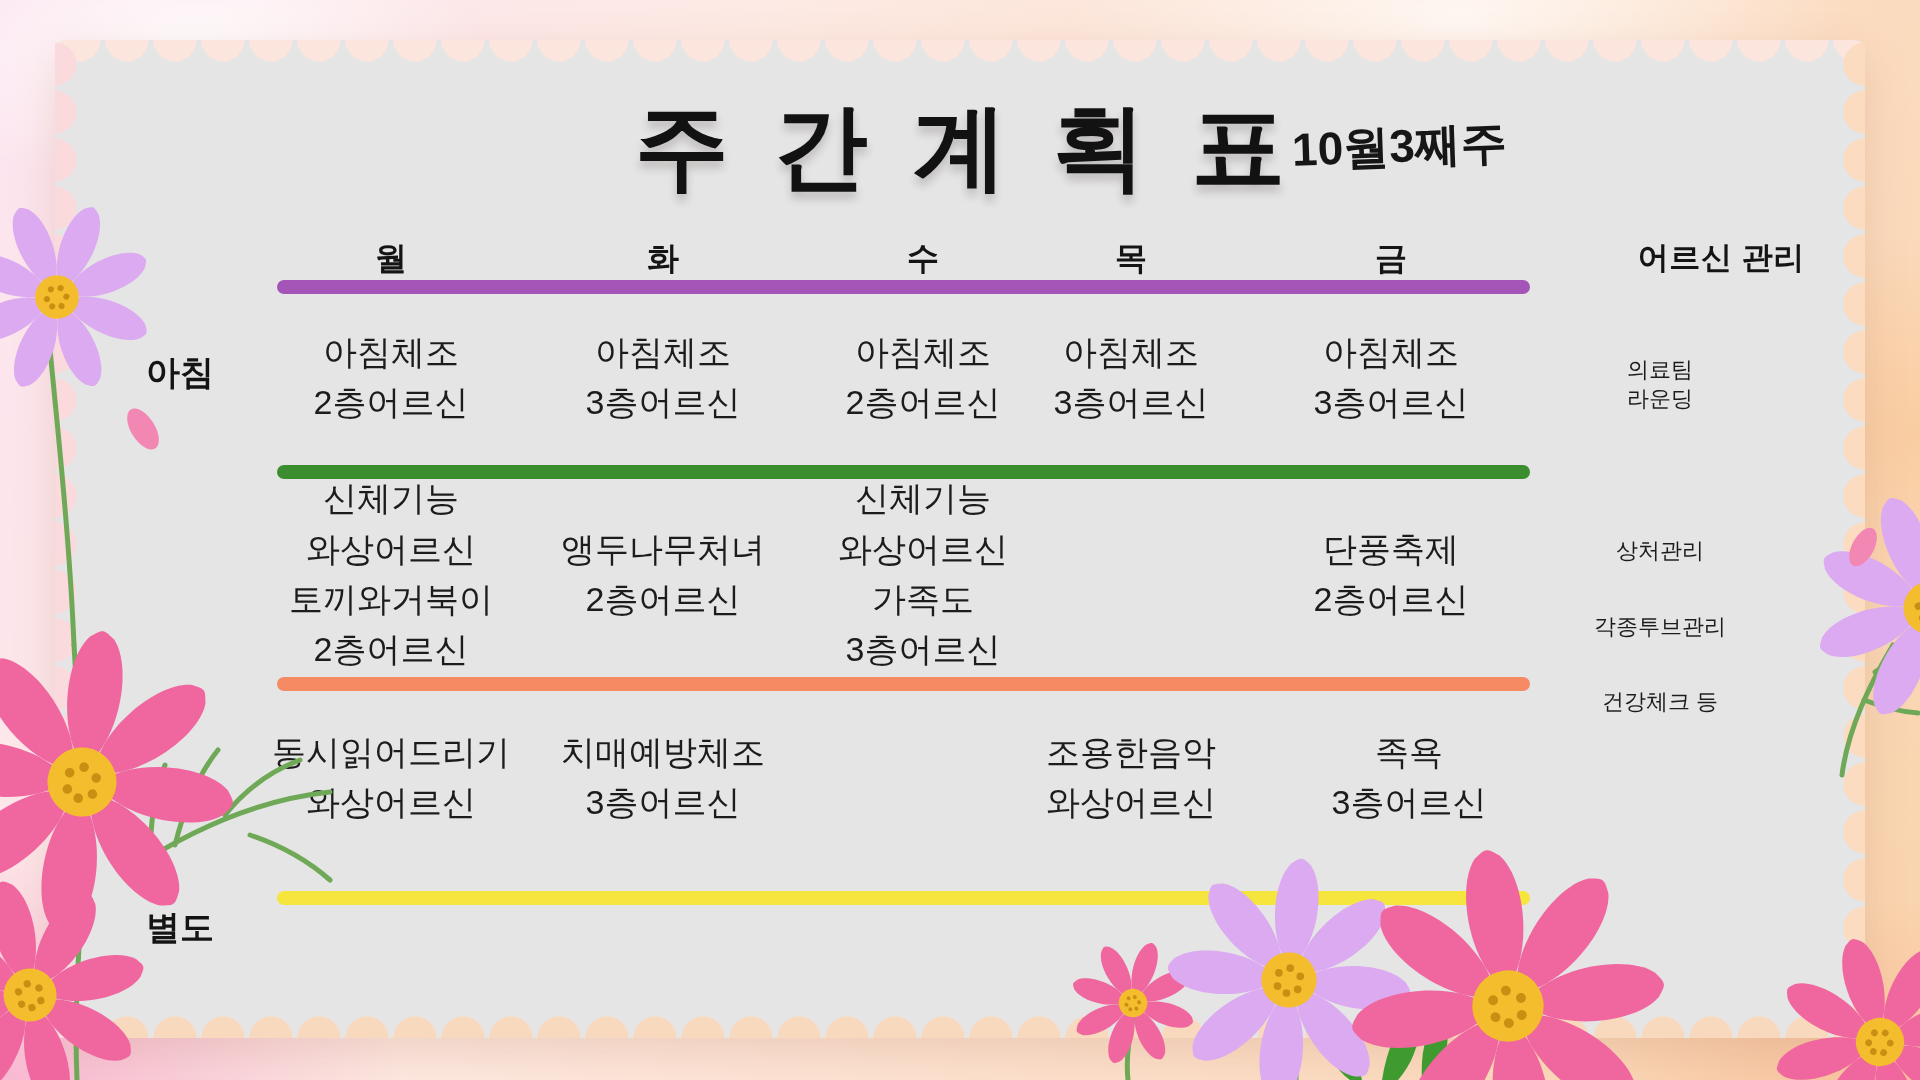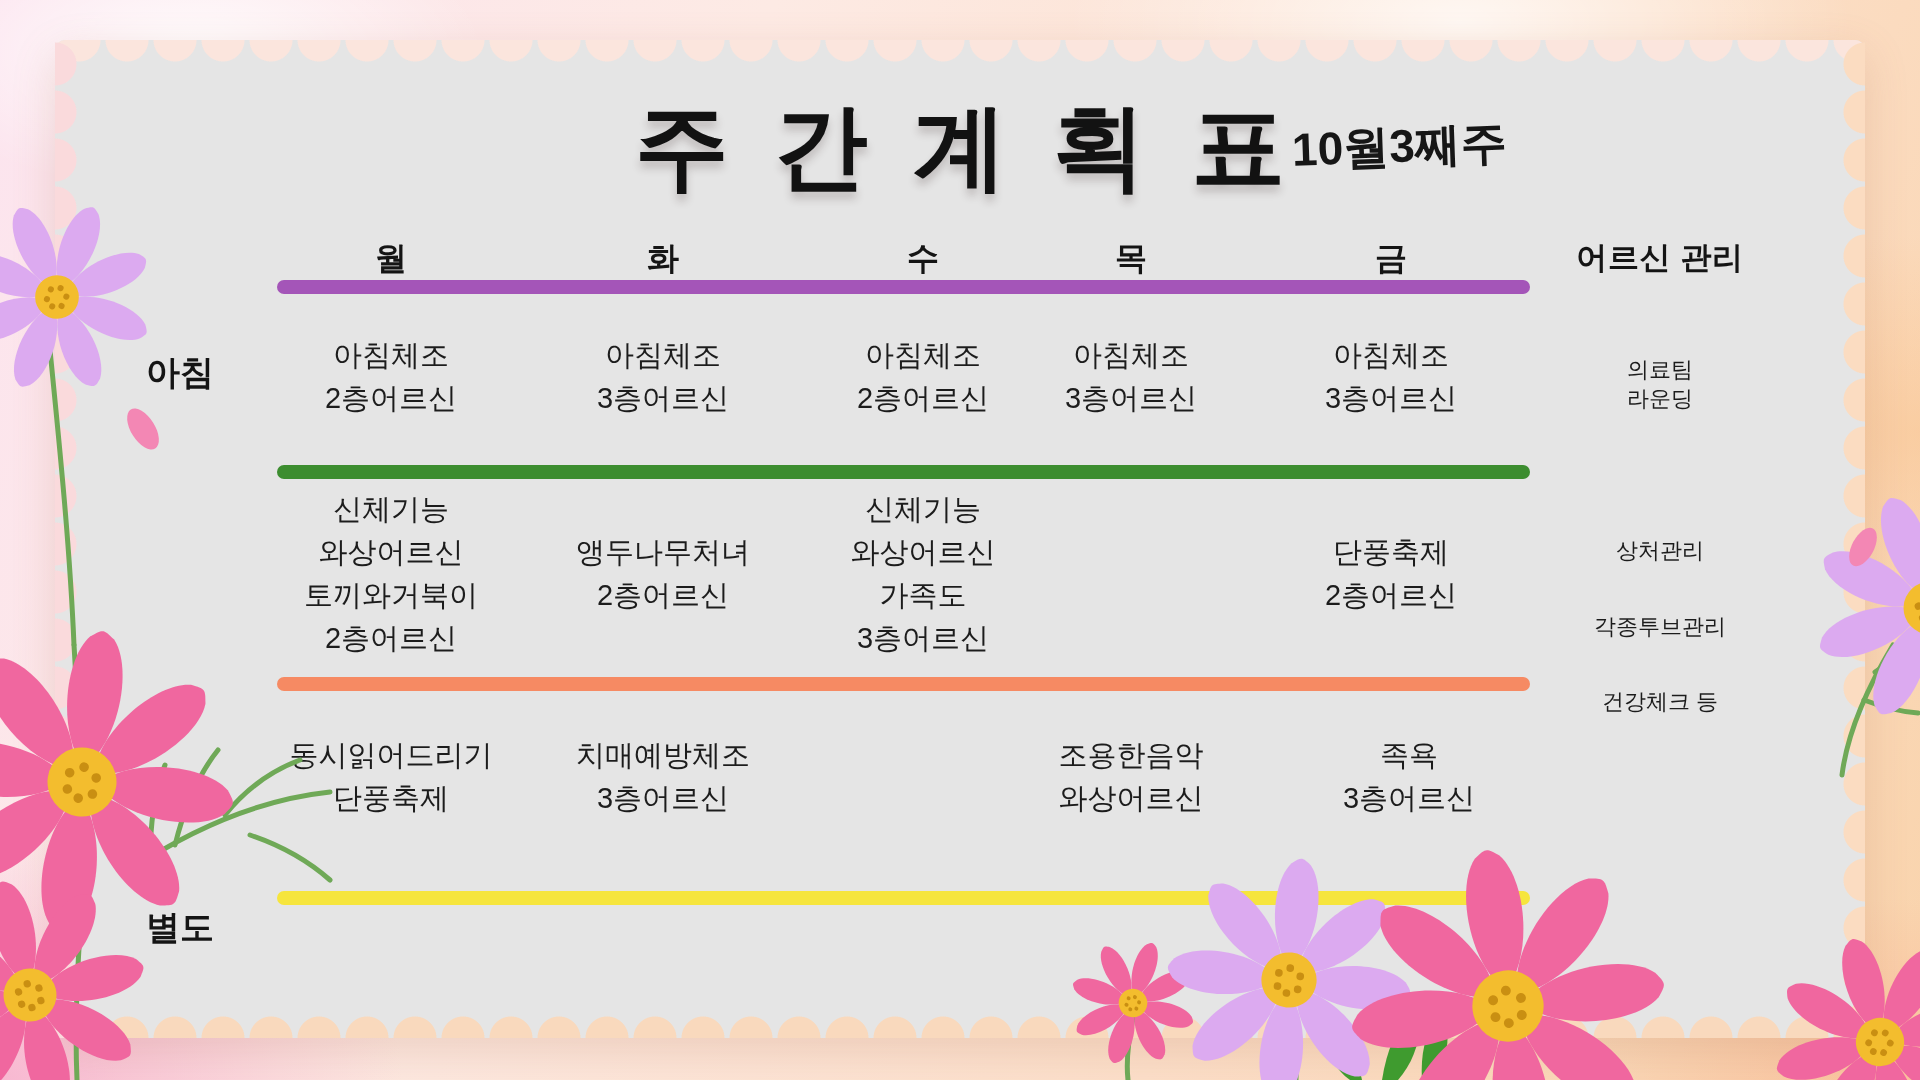--- a/index.html
+++ b/index.html
@@ -35,26 +35,26 @@
   .title{
     position:absolute;left:0;width:100%;top:44px;margin:0;text-align:center;
     font-size:94px;font-weight:900;letter-spacing:.48em;text-indent:.48em;
     color:#121212;text-shadow:0 7px 9px rgba(60,40,40,.22);
   }
   .subtitle{position:absolute;left:1237px;top:76px;font-size:46px;font-weight:900;
     transform:rotate(-2deg);color:#161616;}
   .day-head{position:absolute;top:194px;width:240px;height:48px;line-height:48px;
     text-align:center;font-size:32px;font-weight:900;}
   .care-title{position:absolute;left:1460px;width:290px;top:194px;height:48px;line-height:48px;
-    text-align:center;font-size:31px;font-weight:900;letter-spacing:.02em;}
+    text-align:right;font-size:31px;font-weight:900;letter-spacing:.02em;}
   .bar{position:absolute;left:222px;width:1253px;height:14px;border-radius:7px;}
   .row-label{position:absolute;left:55px;width:140px;text-align:center;font-weight:900;
     font-size:34px;white-space:pre-line;line-height:1.26;}
   .cell{position:absolute;width:268px;display:flex;align-items:center;justify-content:center;
-    text-align:center;font-size:29px;line-height:1.48;white-space:pre-line;color:#1c1c1c;font-weight:500;}
+    text-align:center;font-size:34px;line-height:1.48;white-space:pre-line;color:#1c1c1c;font-weight:500;}
   .care-item{position:absolute;left:1455px;width:300px;display:flex;align-items:center;justify-content:center;
     text-align:center;font-size:22px;line-height:1.32;white-space:pre-line;color:#1c1c1c;font-weight:500;}
   .flora{position:absolute;left:0;top:0;width:1920px;height:1080px;z-index:6;pointer-events:none;}
 </style>
 </head>
 <body>
 
 <div class="card">
   <div class="perf perf-top"></div>
   <div class="perf perf-bottom"></div>
@@ -97,21 +97,21 @@
   <div class="cell" style="left:474px;top:438px;height:192px">앵두나무처녀
 2층어르신</div>
   <div class="cell" style="left:734px;top:438px;height:192px">신체기능
 와상어르신
 가족도
 3층어르신</div>
   <div class="cell" style="left:1202px;top:438px;height:192px">단풍축제
 2층어르신</div>
 
   <div class="cell" style="left:202px;top:682px;height:110px">동시읽어드리기
-단풍축제</div>
+와상어르신</div>
   <div class="cell" style="left:474px;top:682px;height:110px">치매예방체조
 3층어르신</div>
   <div class="cell" style="left:734px;top:682px;height:110px"></div>
   <div class="cell" style="left:942px;top:682px;height:110px">조용한음악
 와상어르신</div>
   <div class="cell" style="left:1220px;top:682px;height:110px">족욕
 3층어르신</div>
 
   <div class="care-item" style="top:302px;height:84px">의료팀
 라운딩</div>

